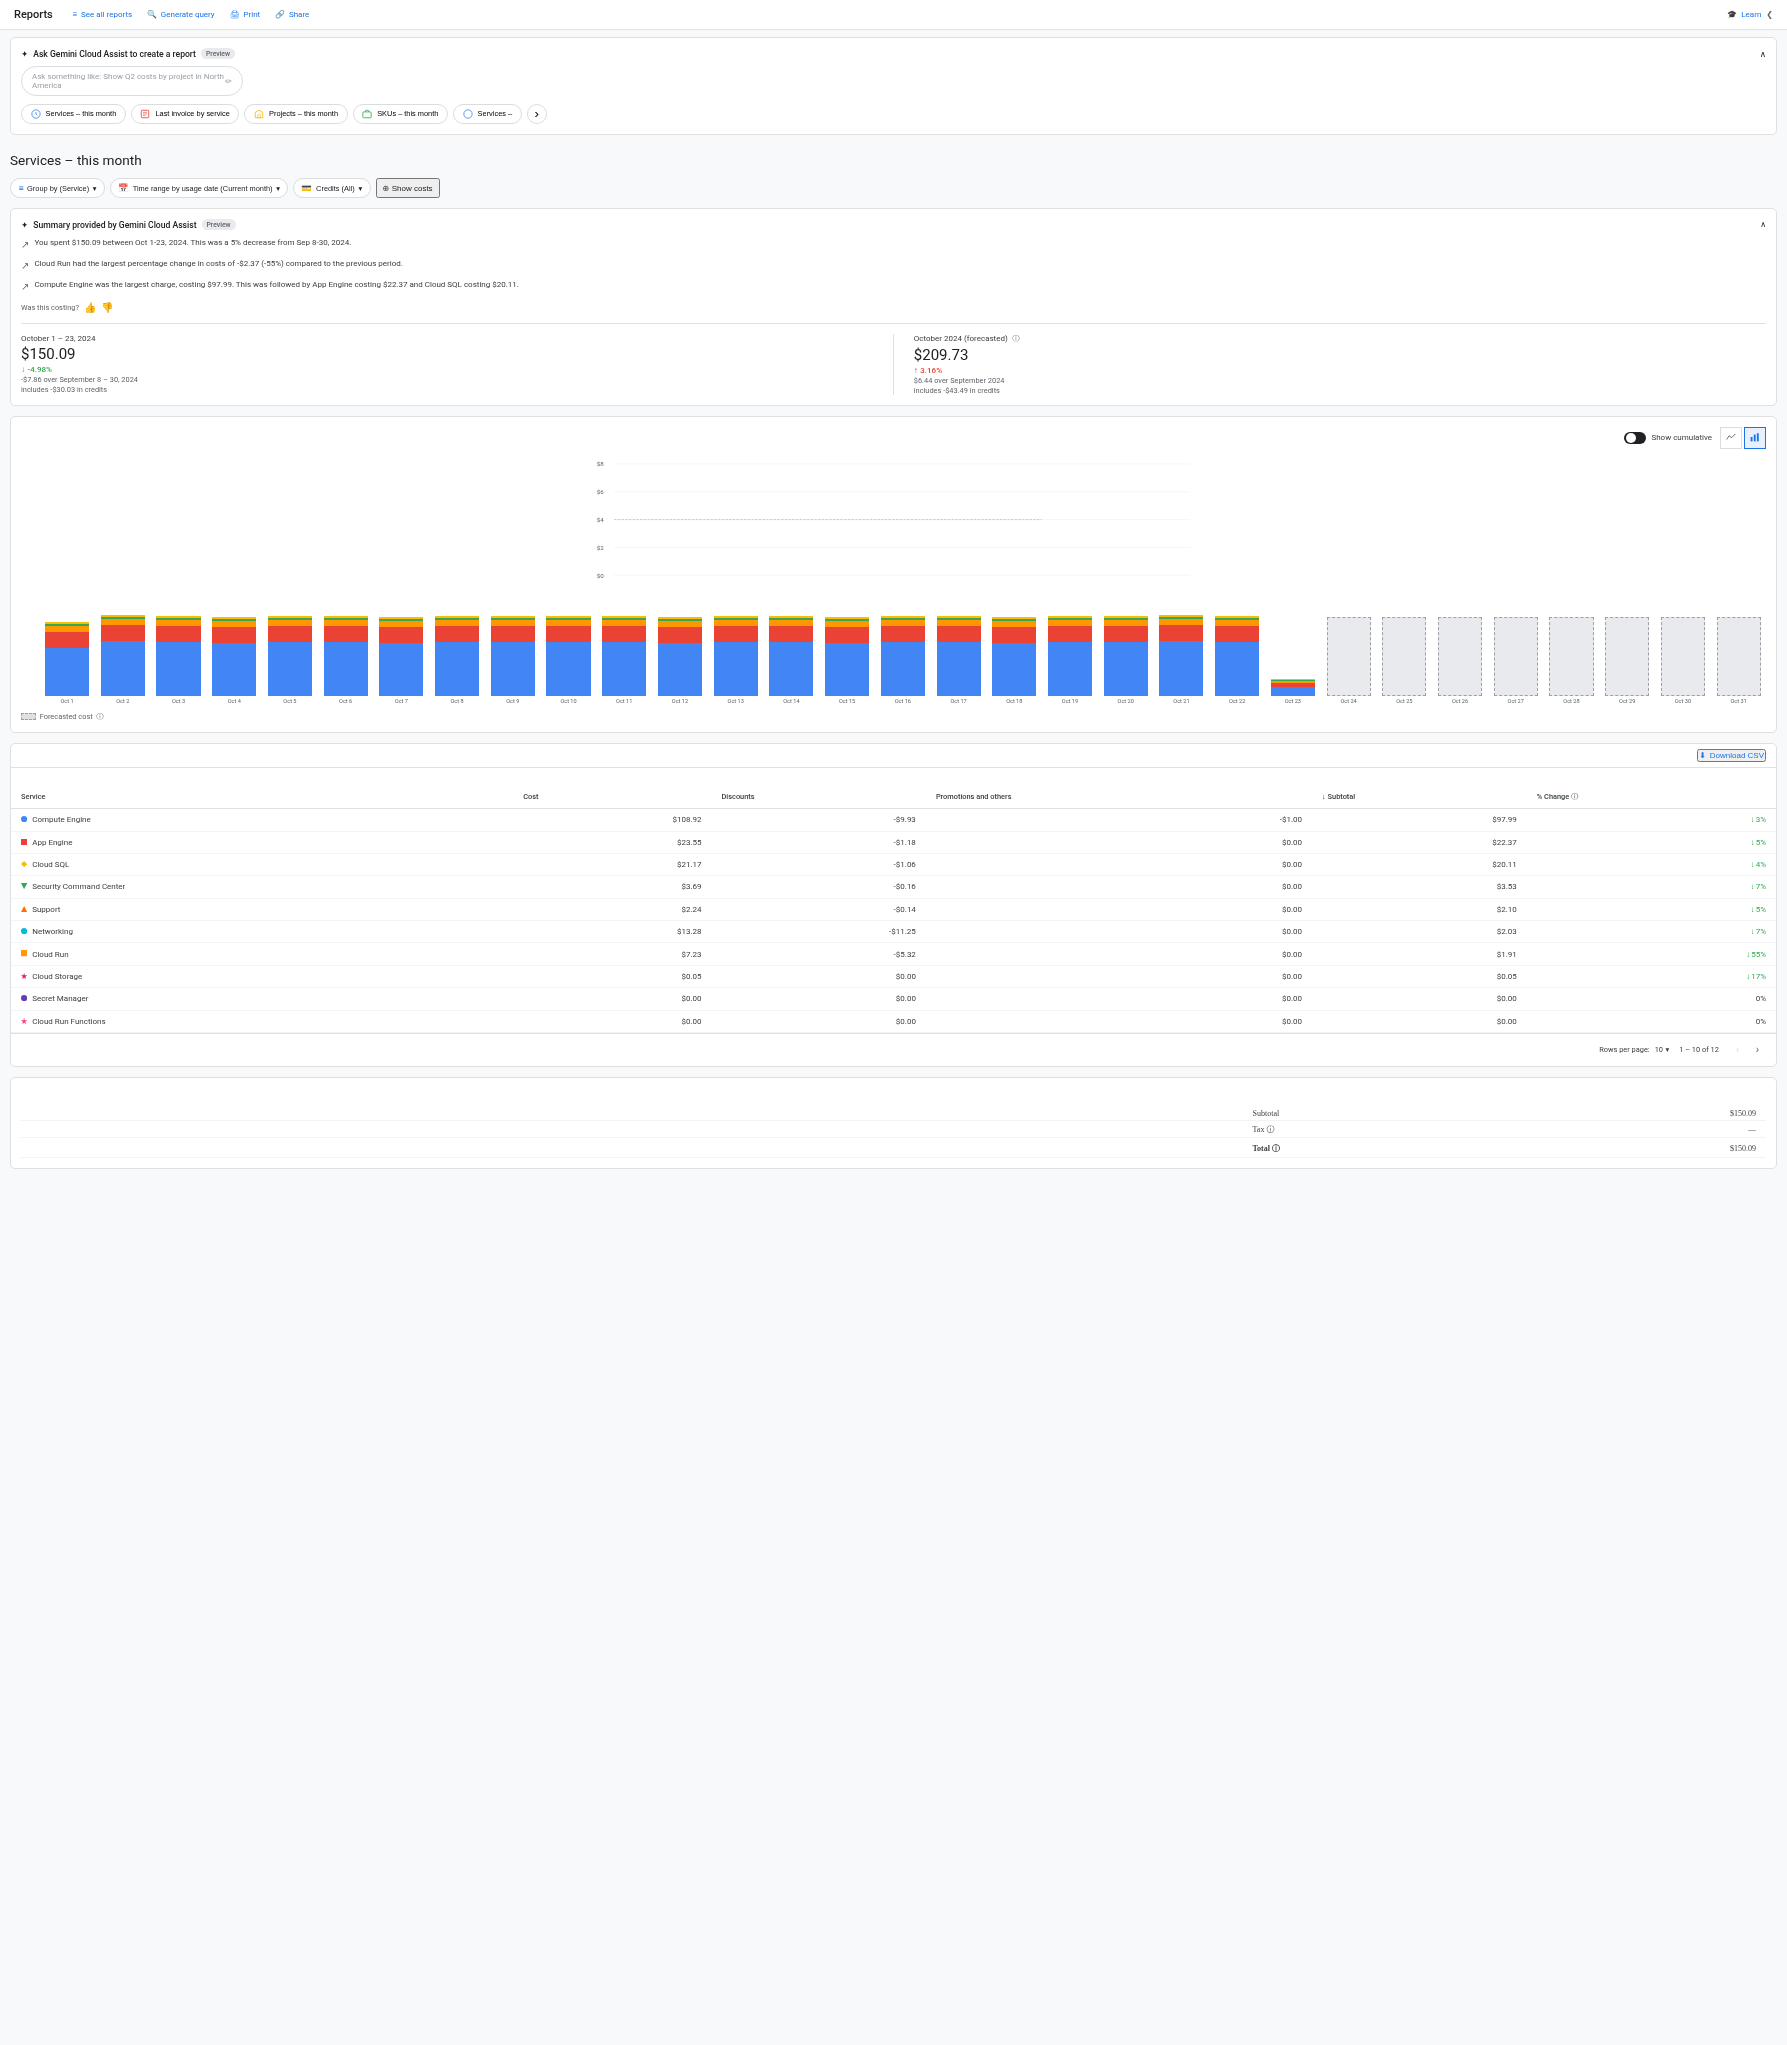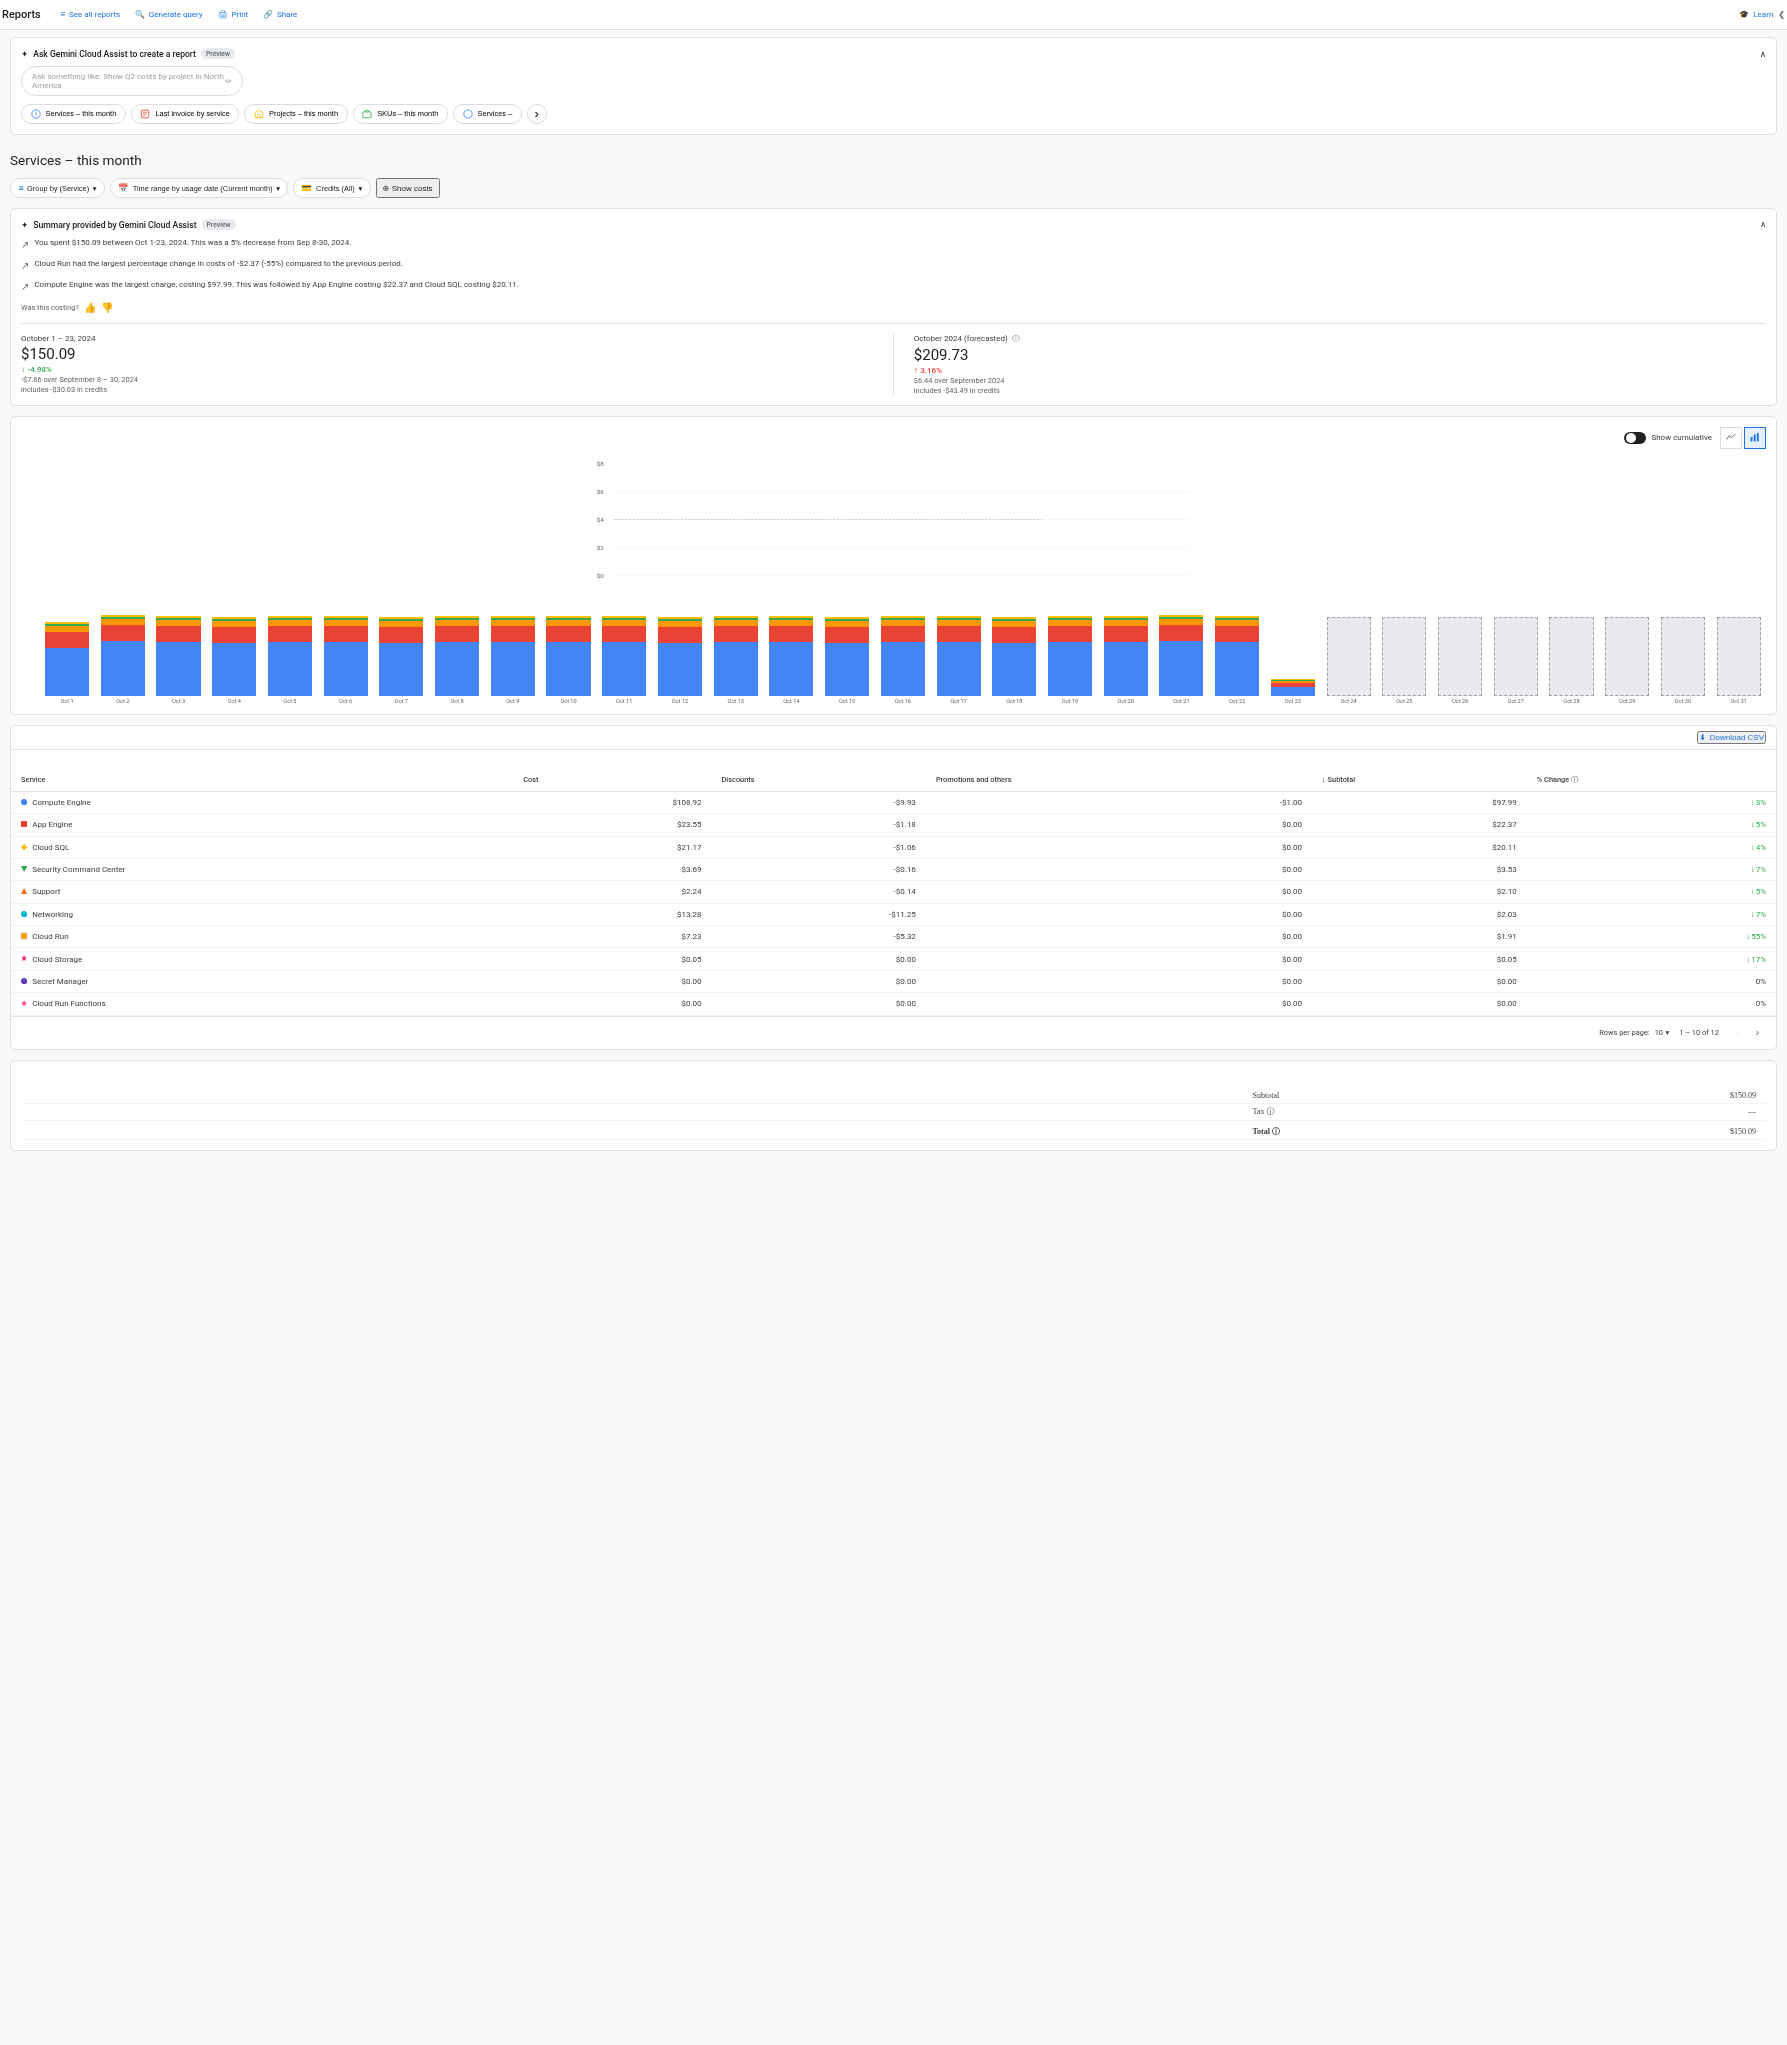--- a/index.html
+++ b/index.html
@@ -1,19 +1,19 @@
 <!DOCTYPE html>
 <html style="font-size:10px"><head>
   <meta charset="utf-8">
   <style>
     * { box-sizing: border-box; margin: 0; padding: 0; }
     body { font-family: 'Google Sans', Roboto, Arial, sans-serif; font-size: 8px; color: #202124; background: #f8f9fa; }
     
     
-    .top-nav { display: flex; align-items: center; padding: 0 2px; height: 30px; background: #fff; border-bottom: 0.6px solid #e0e0e0; gap: 15px; }
+    .top-nav { display: flex; align-items: center; padding: 0 14px; height: 30px; background: #fff; border-bottom: 0.6px solid #e0e0e0; gap: 15px; }
     .top-nav .title { font-size: 11px; font-weight: 500; color: #202124; }
     .nav-links { display: flex; align-items: center; gap: 5px; flex: 1; }
     .nav-link { display: flex; align-items: center; gap: 3.7px; color: #1a73e8; font-size: 8px; cursor: pointer; padding: 2.5px 5px; border-radius: 2.5px; text-decoration: none; }
     .nav-right { display: flex; align-items: center; gap: 5px; margin-left: auto; }
     .learn-btn { display: flex; align-items: center; gap: 3.7px; color: #1a73e8; font-size: 8px; cursor: pointer; }
     .collapse-btn { cursor: pointer; color: #5f6368; }
 
     
     .gemini-section { margin: 7.4px 10px; background: #fff; border: 0.6px solid #e0e0e0; border-radius: 5px; padding: 10px; }
     .gemini-header { display: flex; align-items: center; gap: 5px; margin-bottom: 7.4px; font-size: 8.6px; font-weight: 500; }
@@ -564,20 +564,25 @@
         <div style="flex: 1 1 0%; font-size: 5.6px; color: rgb(95, 99, 104); text-align: center; white-space: nowrap; overflow: hidden;">Oct 24</div>
         <div style="flex: 1 1 0%; font-size: 5.6px; color: rgb(95, 99, 104); text-align: center; white-space: nowrap; overflow: hidden;">Oct 25</div>
         <div style="flex: 1 1 0%; font-size: 5.6px; color: rgb(95, 99, 104); text-align: center; white-space: nowrap; overflow: hidden;">Oct 26</div>
         <div style="flex: 1 1 0%; font-size: 5.6px; color: rgb(95, 99, 104); text-align: center; white-space: nowrap; overflow: hidden;">Oct 27</div>
         <div style="flex: 1 1 0%; font-size: 5.6px; color: rgb(95, 99, 104); text-align: center; white-space: nowrap; overflow: hidden;">Oct 28</div>
         <div style="flex: 1 1 0%; font-size: 5.6px; color: rgb(95, 99, 104); text-align: center; white-space: nowrap; overflow: hidden;">Oct 29</div>
         <div style="flex: 1 1 0%; font-size: 5.6px; color: rgb(95, 99, 104); text-align: center; white-space: nowrap; overflow: hidden;">Oct 30</div>
         <div style="flex: 1 1 0%; font-size: 5.6px; color: rgb(95, 99, 104); text-align: center; white-space: nowrap; overflow: hidden;">Oct 31</div>
       </div>
 
+    <div class="forecasted-legend" style="margin-top:7.4px;">
+      <div class="forecasted-box"></div>
+      <span>Forecasted cost</span>
+      <span style="color:#5f6368;">ⓘ</span>
+    </div>
   </div>
 
   <div class="table-container">
     <div class="table-header-row">
       <button class="download-btn">
         <span>⬇</span>
         <span>Download CSV</span>
       </button>
     </div>
     <table>

